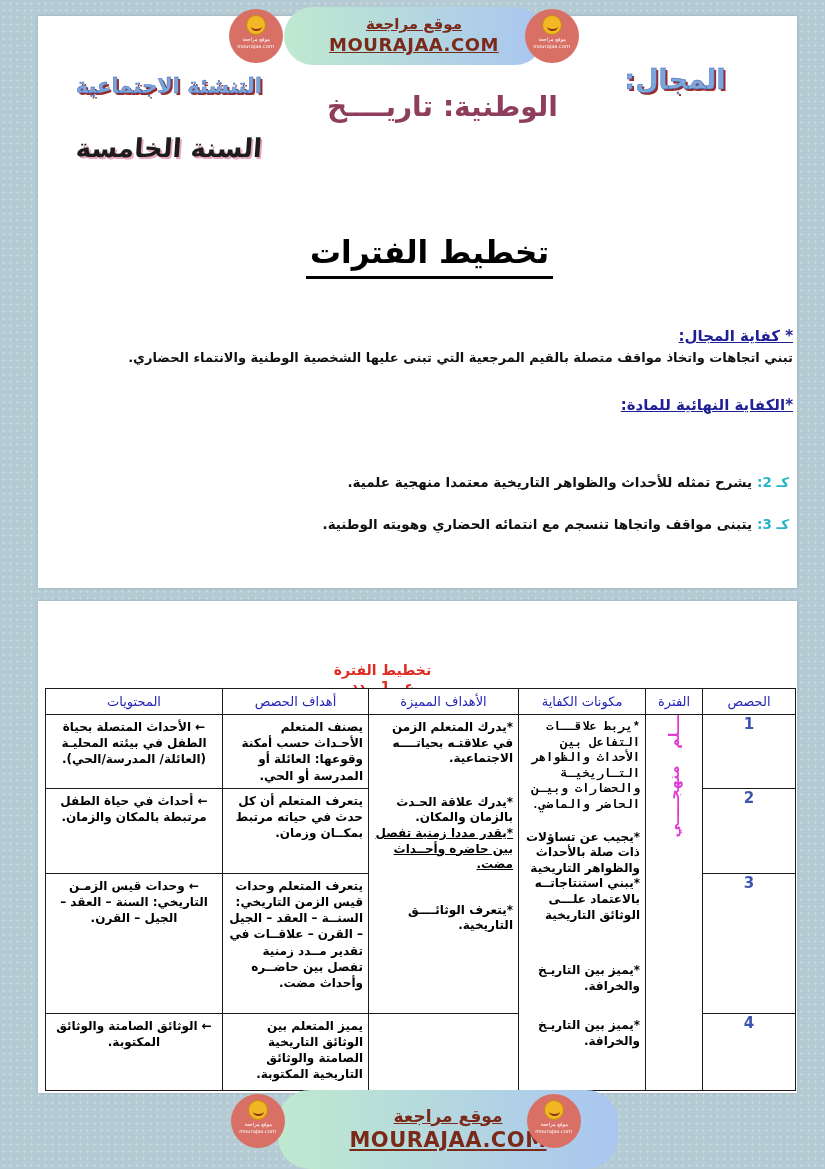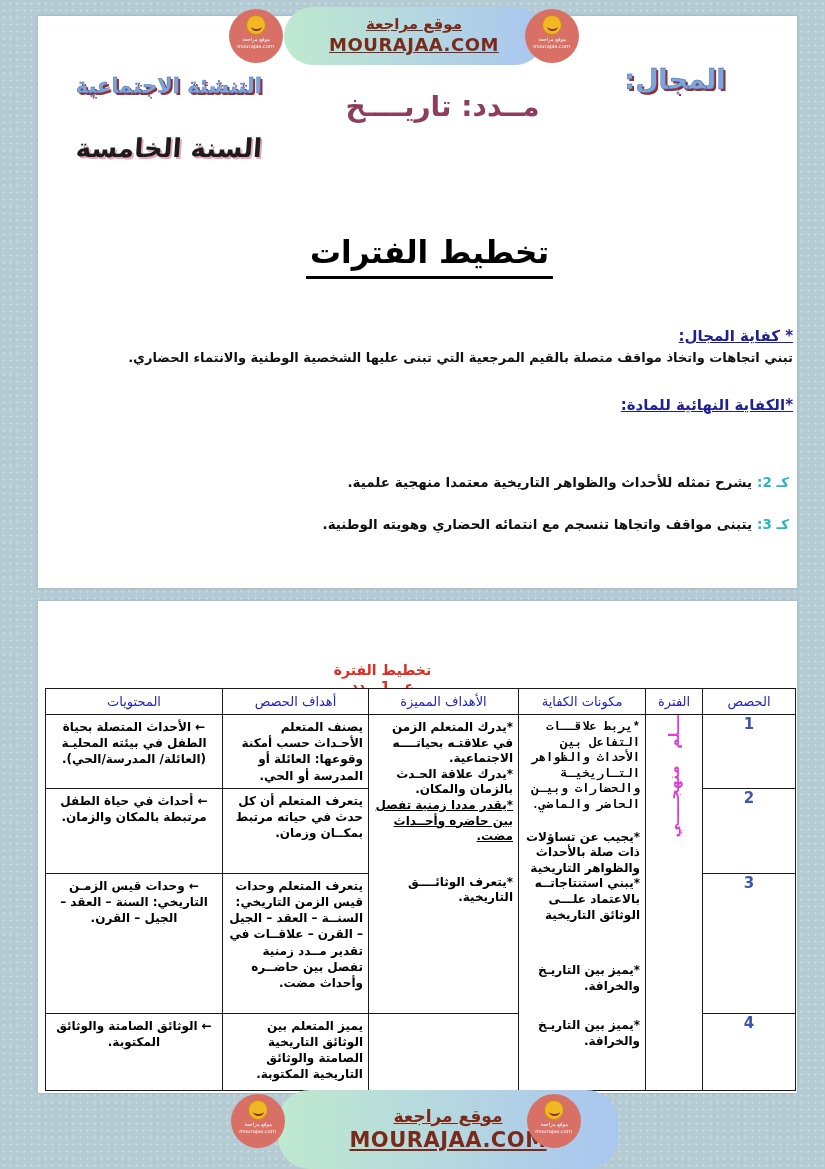--- a/index.html
+++ b/index.html
@@ -139,21 +139,21 @@
   td.comp-cell, td.dist-cell{padding:3px 5px;}
   td.comp-cell p, td.dist-cell p{
     color:#000;font-size:12px;font-weight:bold;line-height:1.3;text-align:right;
   }
   td.comp-cell p:nth-child(1){margin-top:2px;font-family:Liberation Mono, monospace;}
   td.comp-cell p:nth-child(2){margin-top:16px;}
   td.comp-cell p:nth-child(3){margin-top:0;}
   td.comp-cell p:nth-child(4){margin-top:40px;}
   td.comp-cell p:nth-child(5){margin-top:24px;}
   td.dist-cell p:nth-child(1){margin-top:2px;}
-  td.dist-cell p:nth-child(2){}
+  td.dist-cell p:nth-child(2){margin-top:28px;}
   td.dist-cell p:nth-child(3){margin-top:0;text-decoration:underline;}
   td.dist-cell p:nth-child(4){margin-top:30px;}
   td.obj-cell{padding:4px 5px;color:#000;font-size:12px;font-weight:bold;line-height:1.35;text-align:right;}
   td.cont-cell{padding:4px 5px;color:#000;font-size:12px;font-weight:bold;line-height:1.35;text-align:center;}
 </style>
 </head>
 <body>
 
 <div class="screen">
 
@@ -170,21 +170,21 @@
     <span class="bline">mourajaa.com</span>
   </div>
   <div class="badge" style="left:525px;top:9px;">
     <span class="coin"></span>
     <span class="bline">موقع مراجعة</span>
     <span class="bline">mourajaa.com</span>
   </div>
 
   <div class="decor field-label" dir="rtl">المجال:</div>
   <div class="decor field-value" dir="rtl">التنشئة الاجتماعية</div>
-  <div class="subject" dir="rtl">مــدد: تاريــــخ</div>
+  <div class="subject" dir="rtl">الوطنية: تاريــــخ</div>
   <div class="grade" dir="rtl">السنة الخامسة</div>
 
   <div class="doc-title-wrap">
     <span class="doc-title" dir="rtl">تخطيط الفترات</span>
   </div>
 
   <div class="sec-heading sec1-heading">* كفاية المجال:</div>
   <div class="sec-body">تبني اتجاهات واتخاذ مواقف متصلة بالقيم المرجعية التي تبنى عليها الشخصية الوطنية والانتماء الحضاري.</div>
 
   <div class="sec-heading sec2-heading">*الكفاية النهائية للمادة:</div>

